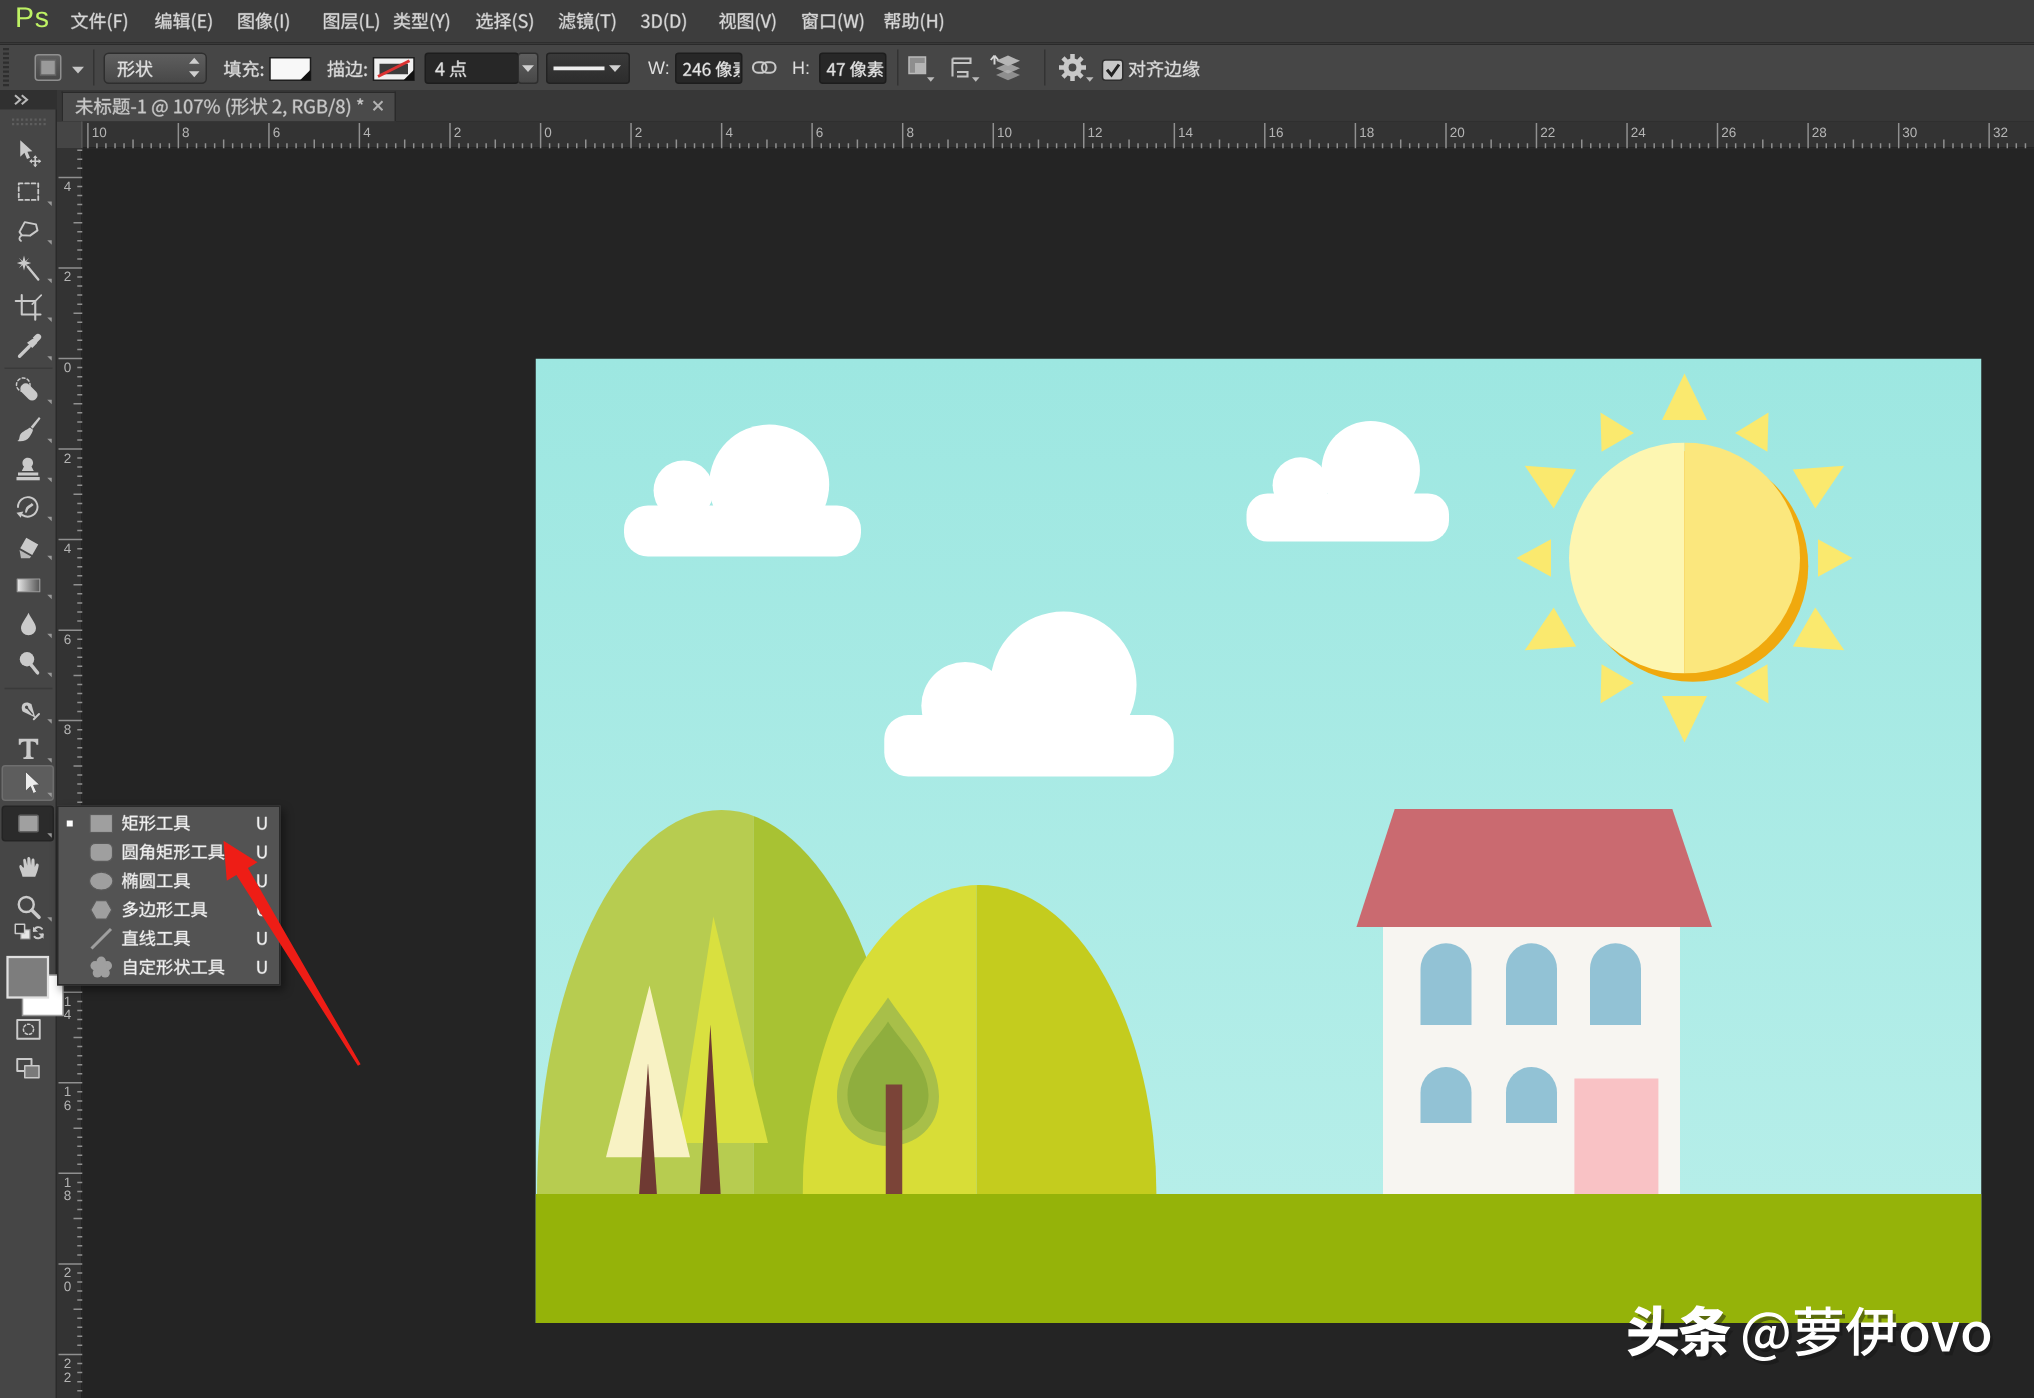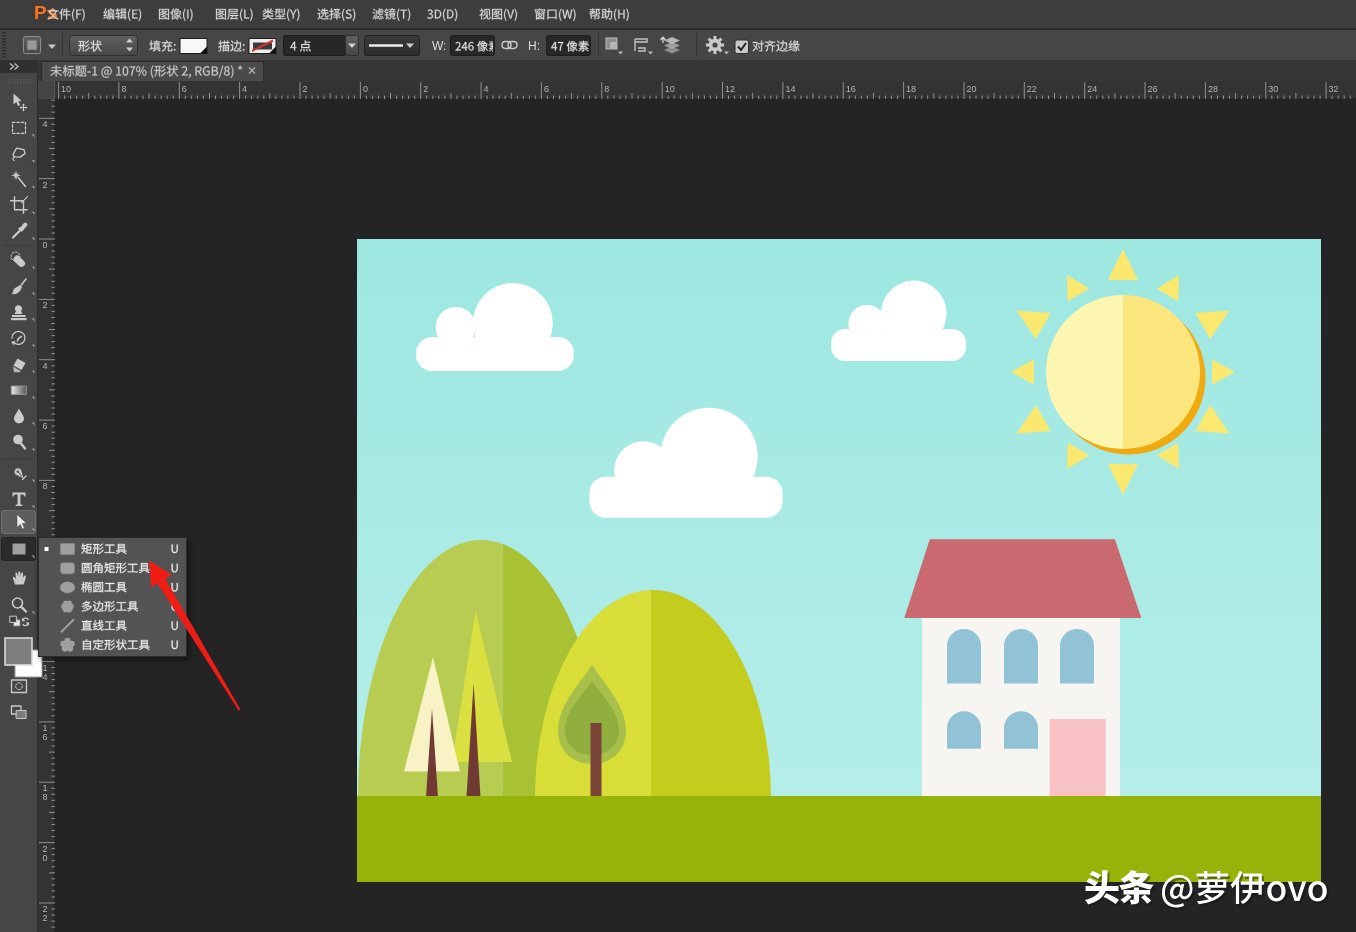--- a/index.html
+++ b/index.html
@@ -1,17 +1,17 @@
 <!DOCTYPE html>
 <html><head><meta charset="utf-8"><title>ps</title><style>
 * { margin:0; padding:0; box-sizing:border-box; }
 body { font-family:"Liberation Sans", sans-serif; }
 #app { position:relative; width:1356px; height:932px; background:#242424; overflow:hidden; }
 #menubar { position:absolute; left:0; top:0; width:1356px; height:28px; background:#3d3d3d; }
-#pslogo { position:absolute; left:10px; top:2px; font-size:19px; font-weight:bold; color:#f97316; letter-spacing:0.5px;margin-left:24px; }
+#pslogo { position:absolute; left:10px; top:2px; font-size:19px; font-weight:normal; color:#bef264; letter-spacing:0.5px; }
 #optionsbar { position:absolute; left:0; top:28px; width:1356px; height:32px; background:#464646; border-top:1px solid #2d2d2d; box-shadow:0 1px 0 #2a2a2a inset; }
 #tabbar { position:absolute; left:38px; top:60px; width:1318px; height:21px; background:#373737; }
 #tab { position:absolute; left:3px; top:1px; width:223px; height:20px; background:#4a4a4a; border-right:1px solid #2a2a2a; border-left:1px solid #2a2a2a; border-top:1px solid #2a2a2a;}
 #hruler { position:absolute; left:38px; top:81px; width:1318px; height:18px; background:#333333; border-bottom:1px solid #242424;}
 #corner { position:absolute; left:38px; top:81px; width:17px; height:18px; background:#454545; border-right:1px solid #555; }
 #vruler { position:absolute; left:38px; top:99px; width:17px; height:833px; background:#333333; border-right:1px solid #242424; }
 #toolbar { position:absolute; left:0; top:60px; width:38px; height:872px; background:#464646; border-right:1px solid #2a2a2a; }
 #flyout { position:absolute; left:38px; top:537px; width:149px; height:120px; background:#535353; border:1px solid #2a2a2a; box-shadow:2px 3px 6px rgba(0,0,0,0.45); }
 </style></head>
 <body>

